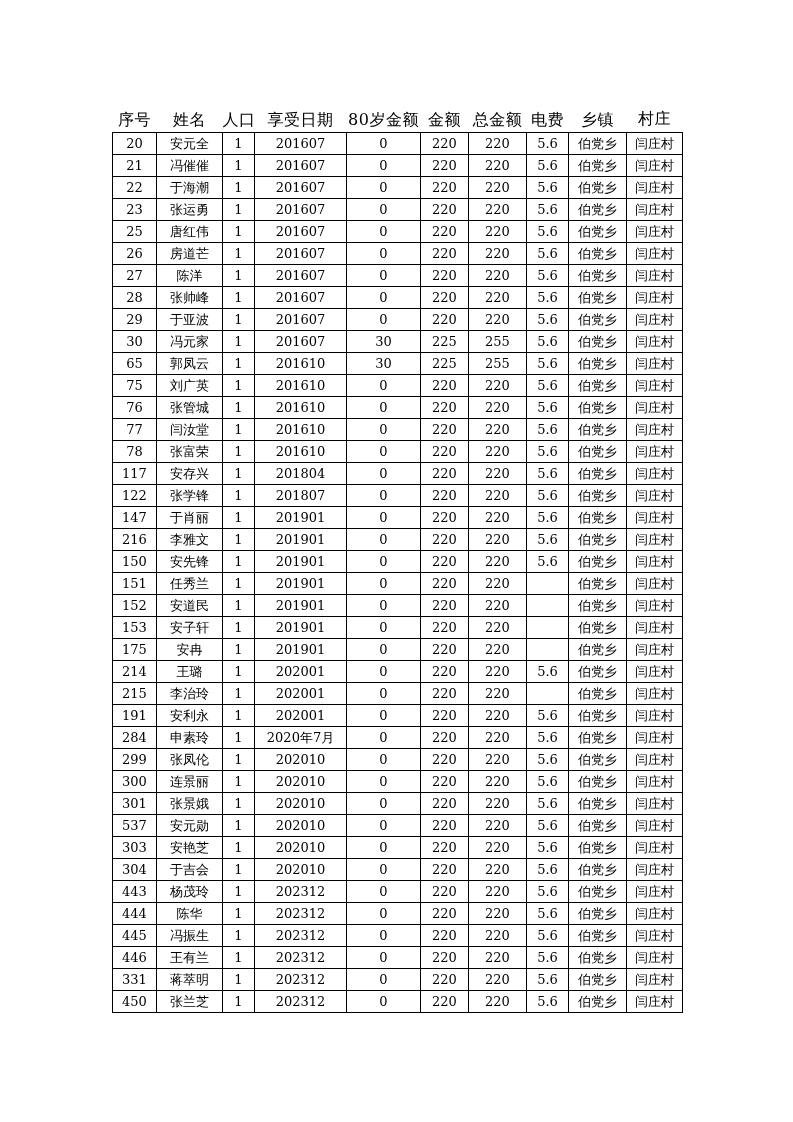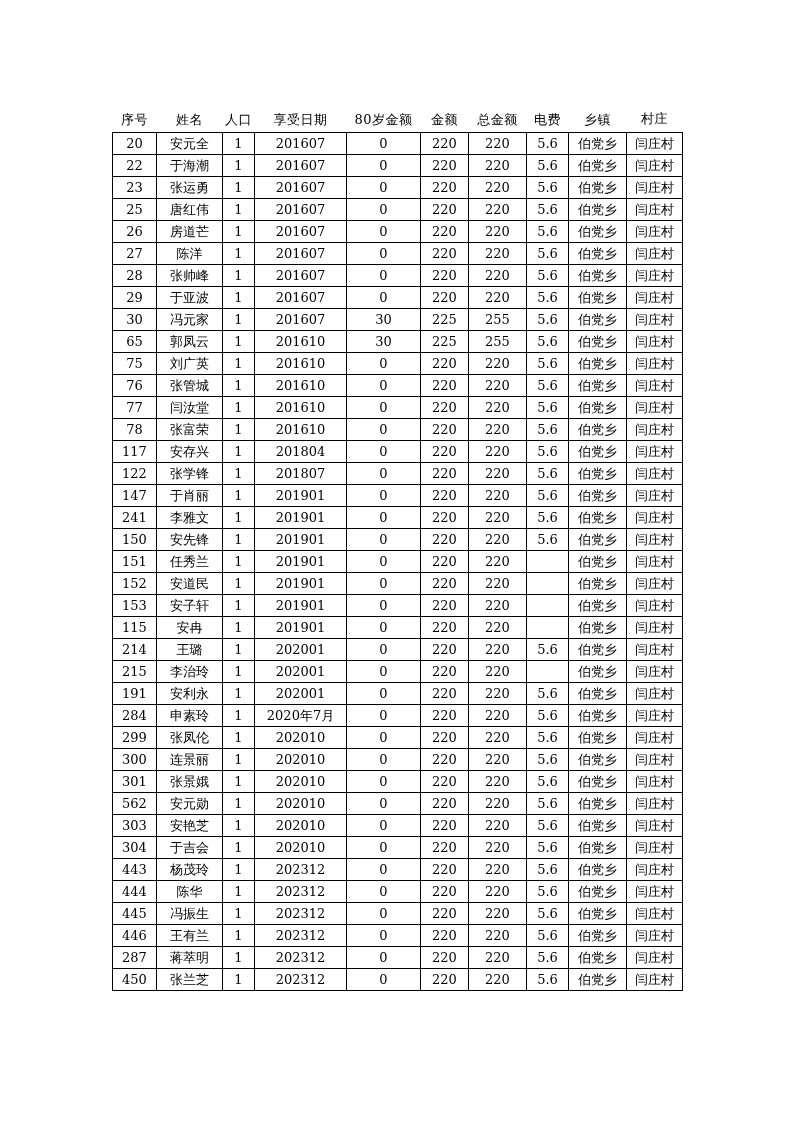--- a/index.html
+++ b/index.html
@@ -43,21 +43,21 @@
     vertical-align: middle;
     padding: 0;
     font-weight: normal;
     white-space: nowrap;
     overflow: hidden;
   }
   table.doc-table thead th {
     border: none;
     border-bottom: 1px solid #000000;
     height: 24px;
-    font-size: 13px;
+    font-size: 16px;
     letter-spacing: 0.5px;
     margin-left: 12px;
   }
   
   col.c-seq    { width: 44px; }
   col.c-name   { width: 66px; }
   col.c-pop    { width: 32px; }
   col.c-date   { width: 92px; }
   col.c-amt80  { width: 74px; }
   col.c-amt    { width: 48px; }
@@ -110,20 +110,32 @@
             <td>1</td>
             <td>201607</td>
             <td>0</td>
             <td>220</td>
             <td>220</td>
             <td>5.6</td>
             <td>伯党乡</td>
             <td>闫庄村</td>
           </tr>
           <tr>
+            <td>21</td>
+            <td>冯催催</td>
+            <td>1</td>
+            <td>201607</td>
+            <td>0</td>
+            <td>220</td>
+            <td>220</td>
+            <td>5.6</td>
+            <td>伯党乡</td>
+            <td>闫庄村</td>
+          </tr>
+          <tr>
             <td>22</td>
             <td>于海潮</td>
             <td>1</td>
             <td>201607</td>
             <td>0</td>
             <td>220</td>
             <td>220</td>
             <td>5.6</td>
             <td>伯党乡</td>
             <td>闫庄村</td>
@@ -302,21 +314,21 @@
             <td>1</td>
             <td>201901</td>
             <td>0</td>
             <td>220</td>
             <td>220</td>
             <td>5.6</td>
             <td>伯党乡</td>
             <td>闫庄村</td>
           </tr>
           <tr>
-            <td>241</td>
+            <td>216</td>
             <td>李雅文</td>
             <td>1</td>
             <td>201901</td>
             <td>0</td>
             <td>220</td>
             <td>220</td>
             <td>5.6</td>
             <td>伯党乡</td>
             <td>闫庄村</td>
           </tr>
@@ -362,21 +374,21 @@
             <td>1</td>
             <td>201901</td>
             <td>0</td>
             <td>220</td>
             <td>220</td>
             <td></td>
             <td>伯党乡</td>
             <td>闫庄村</td>
           </tr>
           <tr>
-            <td>115</td>
+            <td>175</td>
             <td>安冉</td>
             <td>1</td>
             <td>201901</td>
             <td>0</td>
             <td>220</td>
             <td>220</td>
             <td></td>
             <td>伯党乡</td>
             <td>闫庄村</td>
           </tr>
@@ -458,21 +470,21 @@
             <td>1</td>
             <td>202010</td>
             <td>0</td>
             <td>220</td>
             <td>220</td>
             <td>5.6</td>
             <td>伯党乡</td>
             <td>闫庄村</td>
           </tr>
           <tr>
-            <td>562</td>
+            <td>537</td>
             <td>安元勋</td>
             <td>1</td>
             <td>202010</td>
             <td>0</td>
             <td>220</td>
             <td>220</td>
             <td>5.6</td>
             <td>伯党乡</td>
             <td>闫庄村</td>
           </tr>
@@ -542,21 +554,21 @@
             <td>1</td>
             <td>202312</td>
             <td>0</td>
             <td>220</td>
             <td>220</td>
             <td>5.6</td>
             <td>伯党乡</td>
             <td>闫庄村</td>
           </tr>
           <tr>
-            <td>287</td>
+            <td>331</td>
             <td>蒋萃明</td>
             <td>1</td>
             <td>202312</td>
             <td>0</td>
             <td>220</td>
             <td>220</td>
             <td>5.6</td>
             <td>伯党乡</td>
             <td>闫庄村</td>
           </tr>

